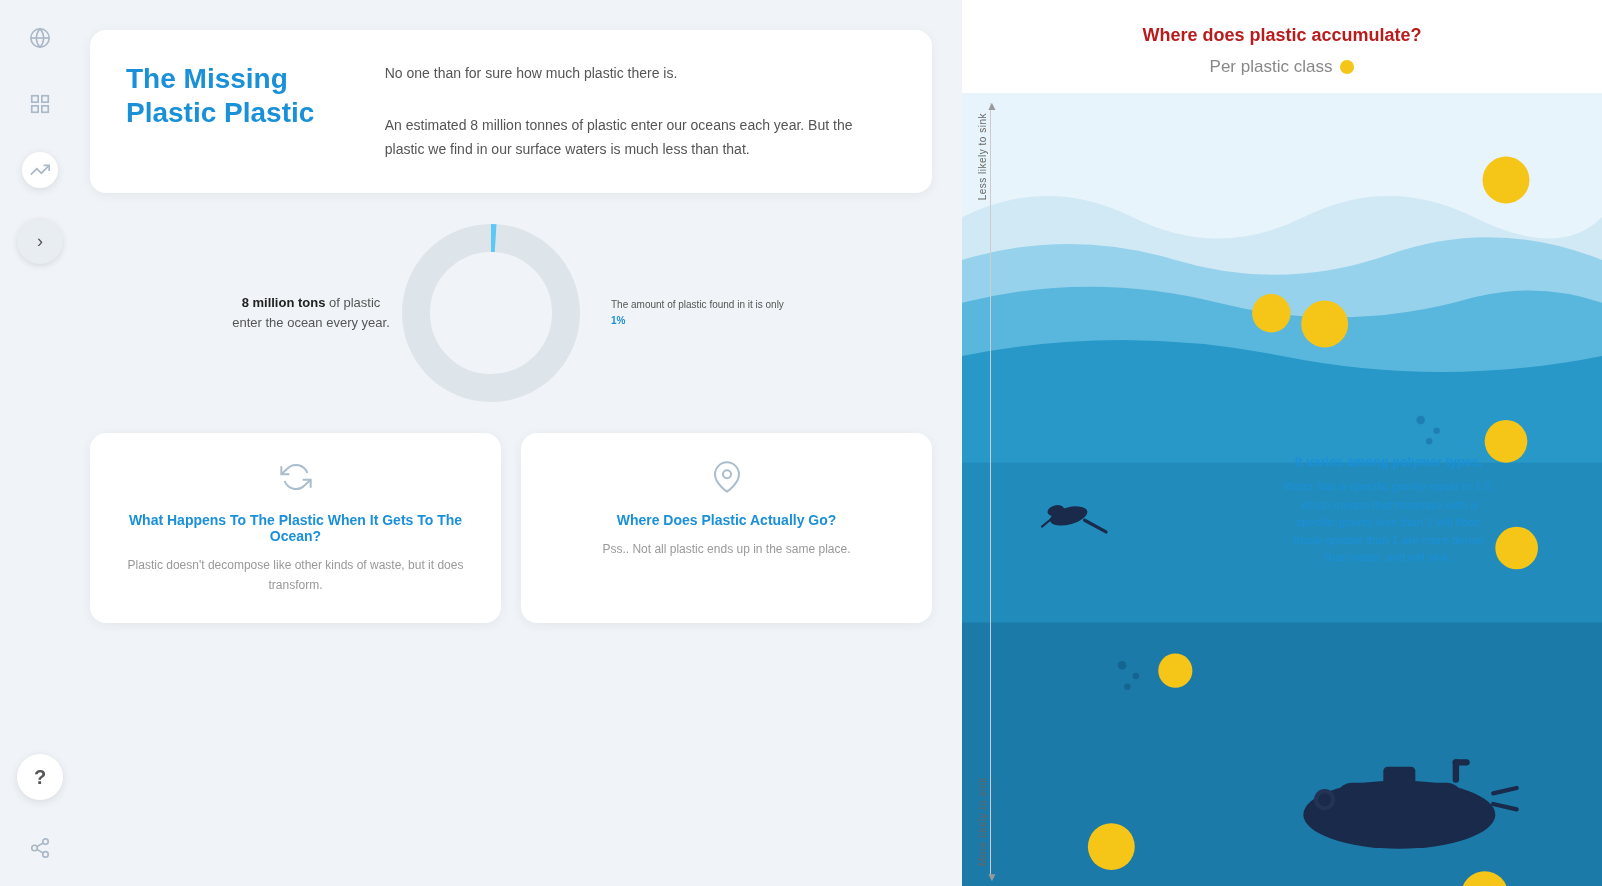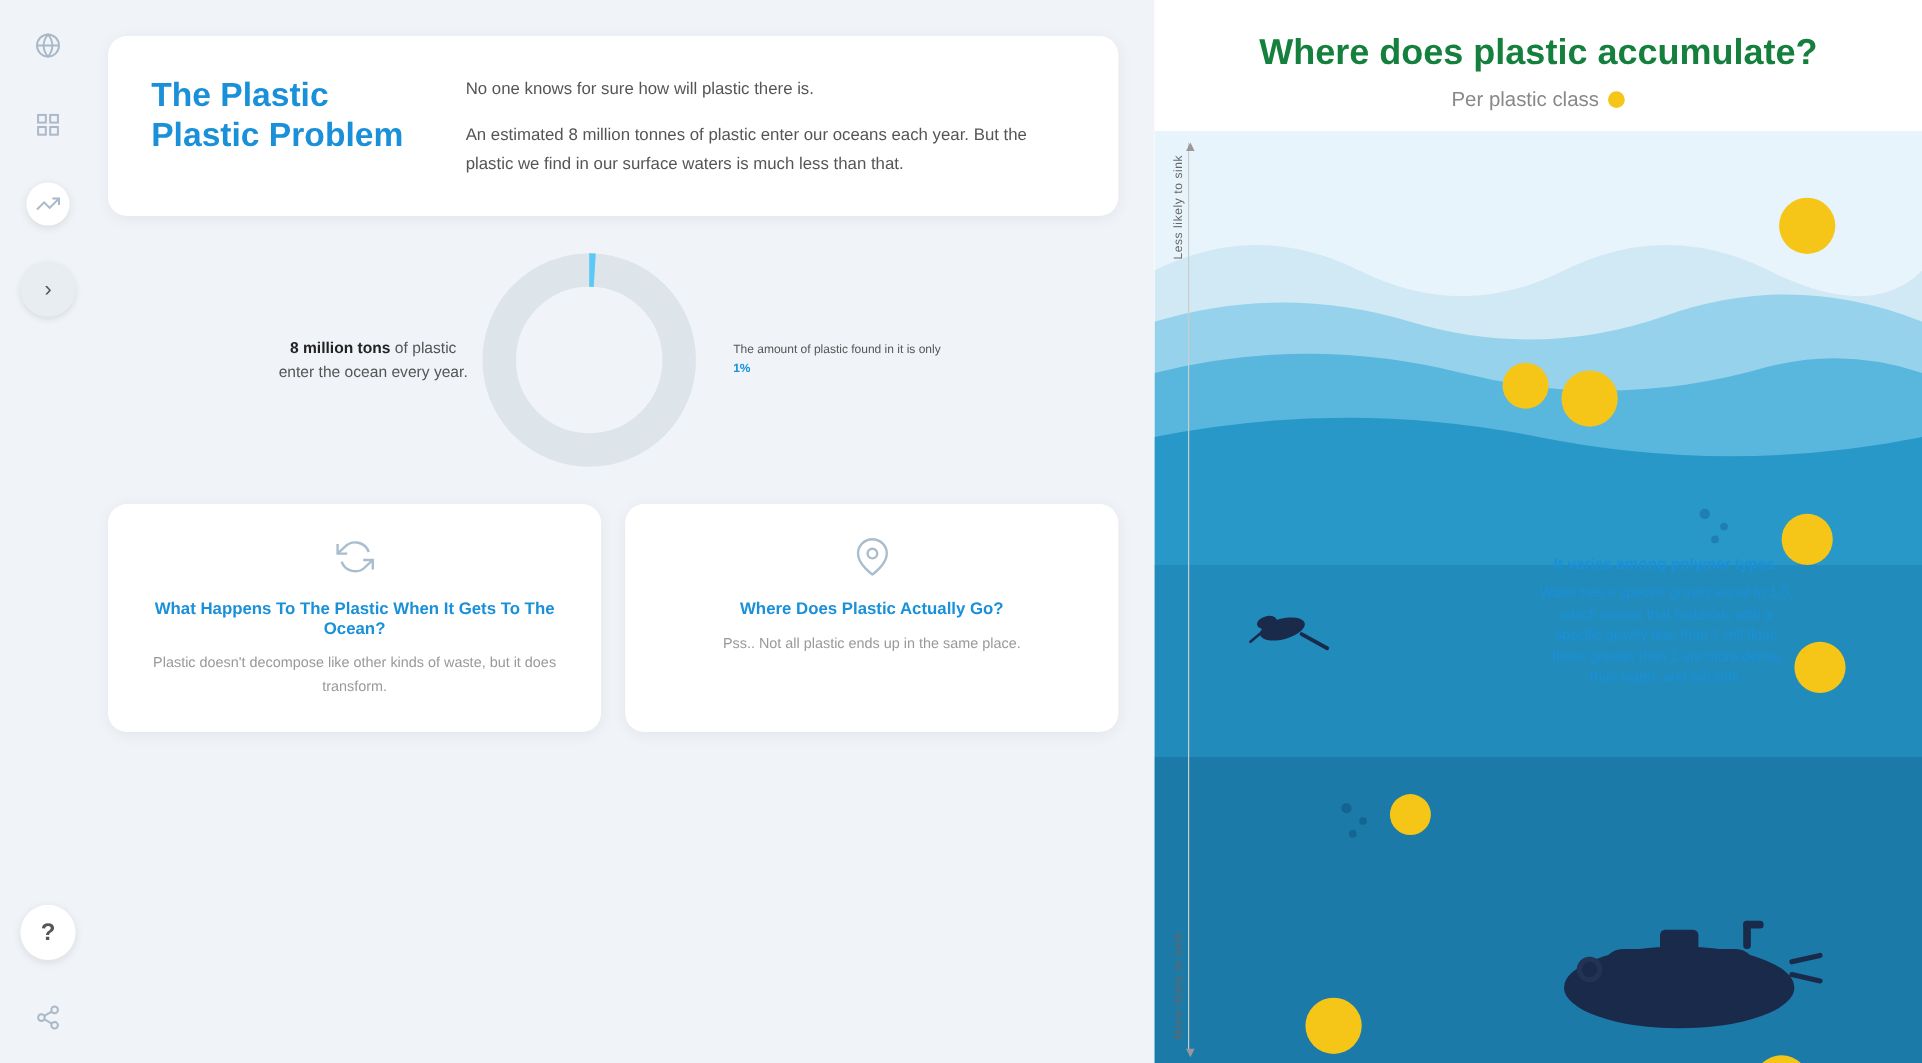--- a/index.html
+++ b/index.html
@@ -89,21 +89,21 @@
       color: #1a90d9;
       line-height: 1.2;
       min-width: 180px;
     }
     .hero-desc {
       color: #555;
       font-size: 14px;
       line-height: 1.7;
     }
     .hero-desc p + p {
-      margin-top: 15px;
+      margin-top: 28px;
     }
 
     
     .stats-row {
       display: flex;
       align-items: center;
       justify-content: center;
       gap: 0;
       padding: 0 20px;
       position: relative;
@@ -180,23 +180,23 @@
       background: white;
       display: flex;
       flex-direction: column;
       overflow: hidden;
     }
     .right-panel-header {
       padding: 24px 32px 16px;
       text-align: center;
     }
     .right-panel-header h2 {
-      font-size: 30px;
+      font-size: 18px;
       font-weight: 800;
-      color: #15803d;
+      color: #b91c1c;
       line-height: 1.3;
     }
     .legend-row {
       display: flex;
       align-items: center;
       justify-content: center;
       gap: 8px;
       margin-top: 10px;
       font-size: 17px;
       color: #888;
@@ -304,23 +304,23 @@
         <line x1="8.59" y1="13.51" x2="15.42" y2="17.49"></line>
         <line x1="15.41" y1="6.51" x2="8.59" y2="10.49"></line>
       </svg>
     </div>
   </div>
 </div>
 
 <div class="main-area">
 
   <div class="hero-card">
-    <div class="hero-title">The Plastic Plastic Problem</div>
+    <div class="hero-title">The Missing Plastic Plastic</div>
     <div class="hero-desc">
-      <p>No one knows for sure how will plastic there is.</p>
+      <p>No one than for sure how much plastic there is.</p>
       <p>An estimated 8 million tonnes of plastic enter our oceans each year. But the plastic we find in our surface waters is much less than that.</p>
     </div>
   </div>
 
   <div class="stats-row">
     <div class="stat-left">
       <strong>8 million tons</strong>
       <span> of plastic enter the ocean every year.</span>
     </div>
 

